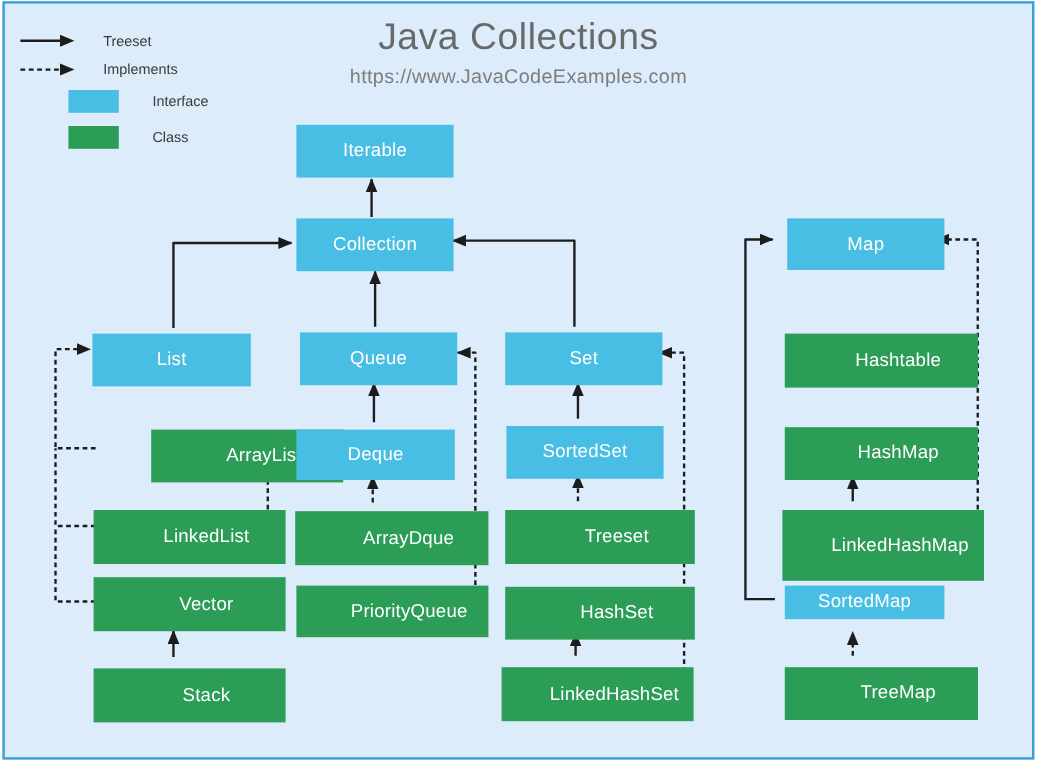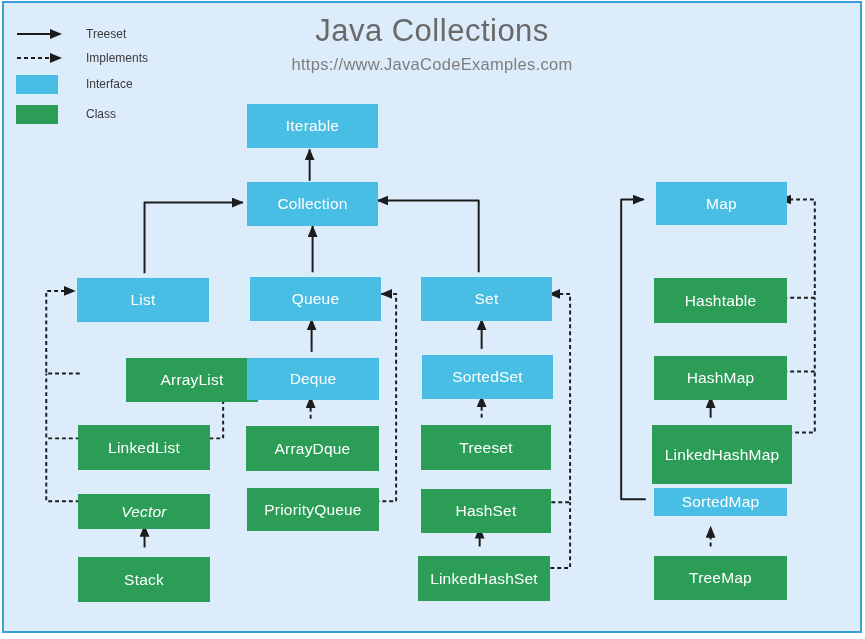--- a/index.html
+++ b/index.html
@@ -6,33 +6,33 @@
   body{width:865px;height:639px;overflow:hidden;position:relative;
        font-family:"Liberation Sans", sans-serif;}
   .frame{position:absolute;left:2px;top:1px;right:3px;bottom:6px;
          border:2px solid var(--c-border,#38a0d5);
          background:var(--c-bg,#dcecfa);}
   .title-block{position:absolute;left:150px;right:150px;top:10px;text-align:center;}
   .title{font-size:31px;color:var(--c-title,#696969);letter-spacing:0.5px;}
   .subtitle{font-size:16.5px;color:#7d7d7d;margin-top:6px;letter-spacing:0.3px;}
   .legend{position:absolute;left:12px;top:20px;width:190px;}
   .legend-row{display:flex;align-items:center;height:22px;margin-bottom:2px;}
-  .legend-row.swatch-row{height:26px;margin-bottom:4px;}
+  .legend-row.swatch-row{height:26px;margin-bottom:4px;margin-left:41px;}
   .legend-sample{width:56px;flex:0 0 56px;display:flex;align-items:center;}
   .legend-label{font-size:12px;color:#3a3a3a;padding-left:14px;}
   .swatch{width:42px;height:19px;}
   .swatch.interface{background:var(--c-interface,#49bee4);}
   .swatch.class{background:var(--c-class,#2c9d56);}
   #edge-layer{position:absolute;left:0;top:0;width:100%;height:100%;}
   .edge{fill:none;stroke:var(--c-arrow,#1c1c1c);stroke-width:2;stroke-linejoin:round;}
   .edge.implements{stroke-dasharray:4 3;}
   .node{position:absolute;display:flex;align-items:center;justify-content:center;
         color:#ffffff;font-size:15.5px;letter-spacing:0.2px;}
   .node.interface{background:var(--c-interface,#49bee4);}
-  .node.class{background:var(--c-class,#2c9d56);}
+  .node.class{background:var(--c-class,#2c9d56);padding-left:28px;}
   .watermark{position:absolute;left:166px;top:303px;font-size:50px;
              color:#76828c;opacity:0.42;letter-spacing:1px;white-space:nowrap;
              pointer-events:none;z-index:5;}
 </style>
 </head>
 <body>
 
 <div class="frame" style="--c-bg: #dcecfa; --c-border: #38a0d5; --c-interface: #49bee4; --c-class: #2c9d56; --c-arrow: #1c1c1c; --c-title: #696969;">
 
   <svg id="edge-layer" viewBox="0 0 865 639" xmlns="http://www.w3.org/2000/svg">
@@ -106,21 +106,21 @@
 
   <div id="nodes">
       <div class="node interface" style="left: 243px; top: 101px; width: 131px; height: 44px;">Iterable</div>
       <div class="node interface" style="left: 243px; top: 179px; width: 131px; height: 44px;">Collection</div>
       <div class="node interface" style="left: 73px; top: 275px; width: 132px; height: 44px;">List</div>
       <div class="node interface" style="left: 246px; top: 274px; width: 131px; height: 44px;">Queue</div>
       <div class="node interface" style="left: 417px; top: 274px; width: 131px; height: 44px;">Set</div>
       <div class="node interface" style="left: 652px; top: 179px; width: 131px; height: 43px;">Map</div>
       <div class="node class" style="left: 74px; top: 355px; width: 132px; height: 44px; margin-left: 48px;">ArrayList</div>
       <div class="node class" style="left: 74px; top: 422px; width: 132px; height: 45px;">LinkedList</div>
-      <div class="node class" style="left: 74px; top: 491px; width: 132px; height: 35px; font-style: italic;">Vector</div>
+      <div class="node class" style="left: 74px; top: 478px; width: 132px; height: 45px;">Vector</div>
       <div class="node class" style="left: 74px; top: 554px; width: 132px; height: 45px;">Stack</div>
       <div class="node interface" style="left: 243px; top: 355px; width: 132px; height: 42px;">Deque</div>
       <div class="node class" style="left: 242px; top: 423px; width: 133px; height: 45px;">ArrayDque</div>
       <div class="node class" style="left: 243px; top: 485px; width: 132px; height: 43px;">PriorityQueue</div>
       <div class="node interface" style="left: 418px; top: 352px; width: 131px; height: 44px;">SortedSet</div>
       <div class="node class" style="left: 417px; top: 422px; width: 130px; height: 45px;">Treeset</div>
       <div class="node class" style="left: 417px; top: 486px; width: 130px; height: 44px;">HashSet</div>
       <div class="node class" style="left: 414px; top: 553px; width: 132px; height: 45px;">LinkedHashSet</div>
       <div class="node class" style="left: 650px; top: 275px; width: 133px; height: 45px;">Hashtable</div>
       <div class="node class" style="left: 650px; top: 353px; width: 133px; height: 44px;">HashMap</div>

